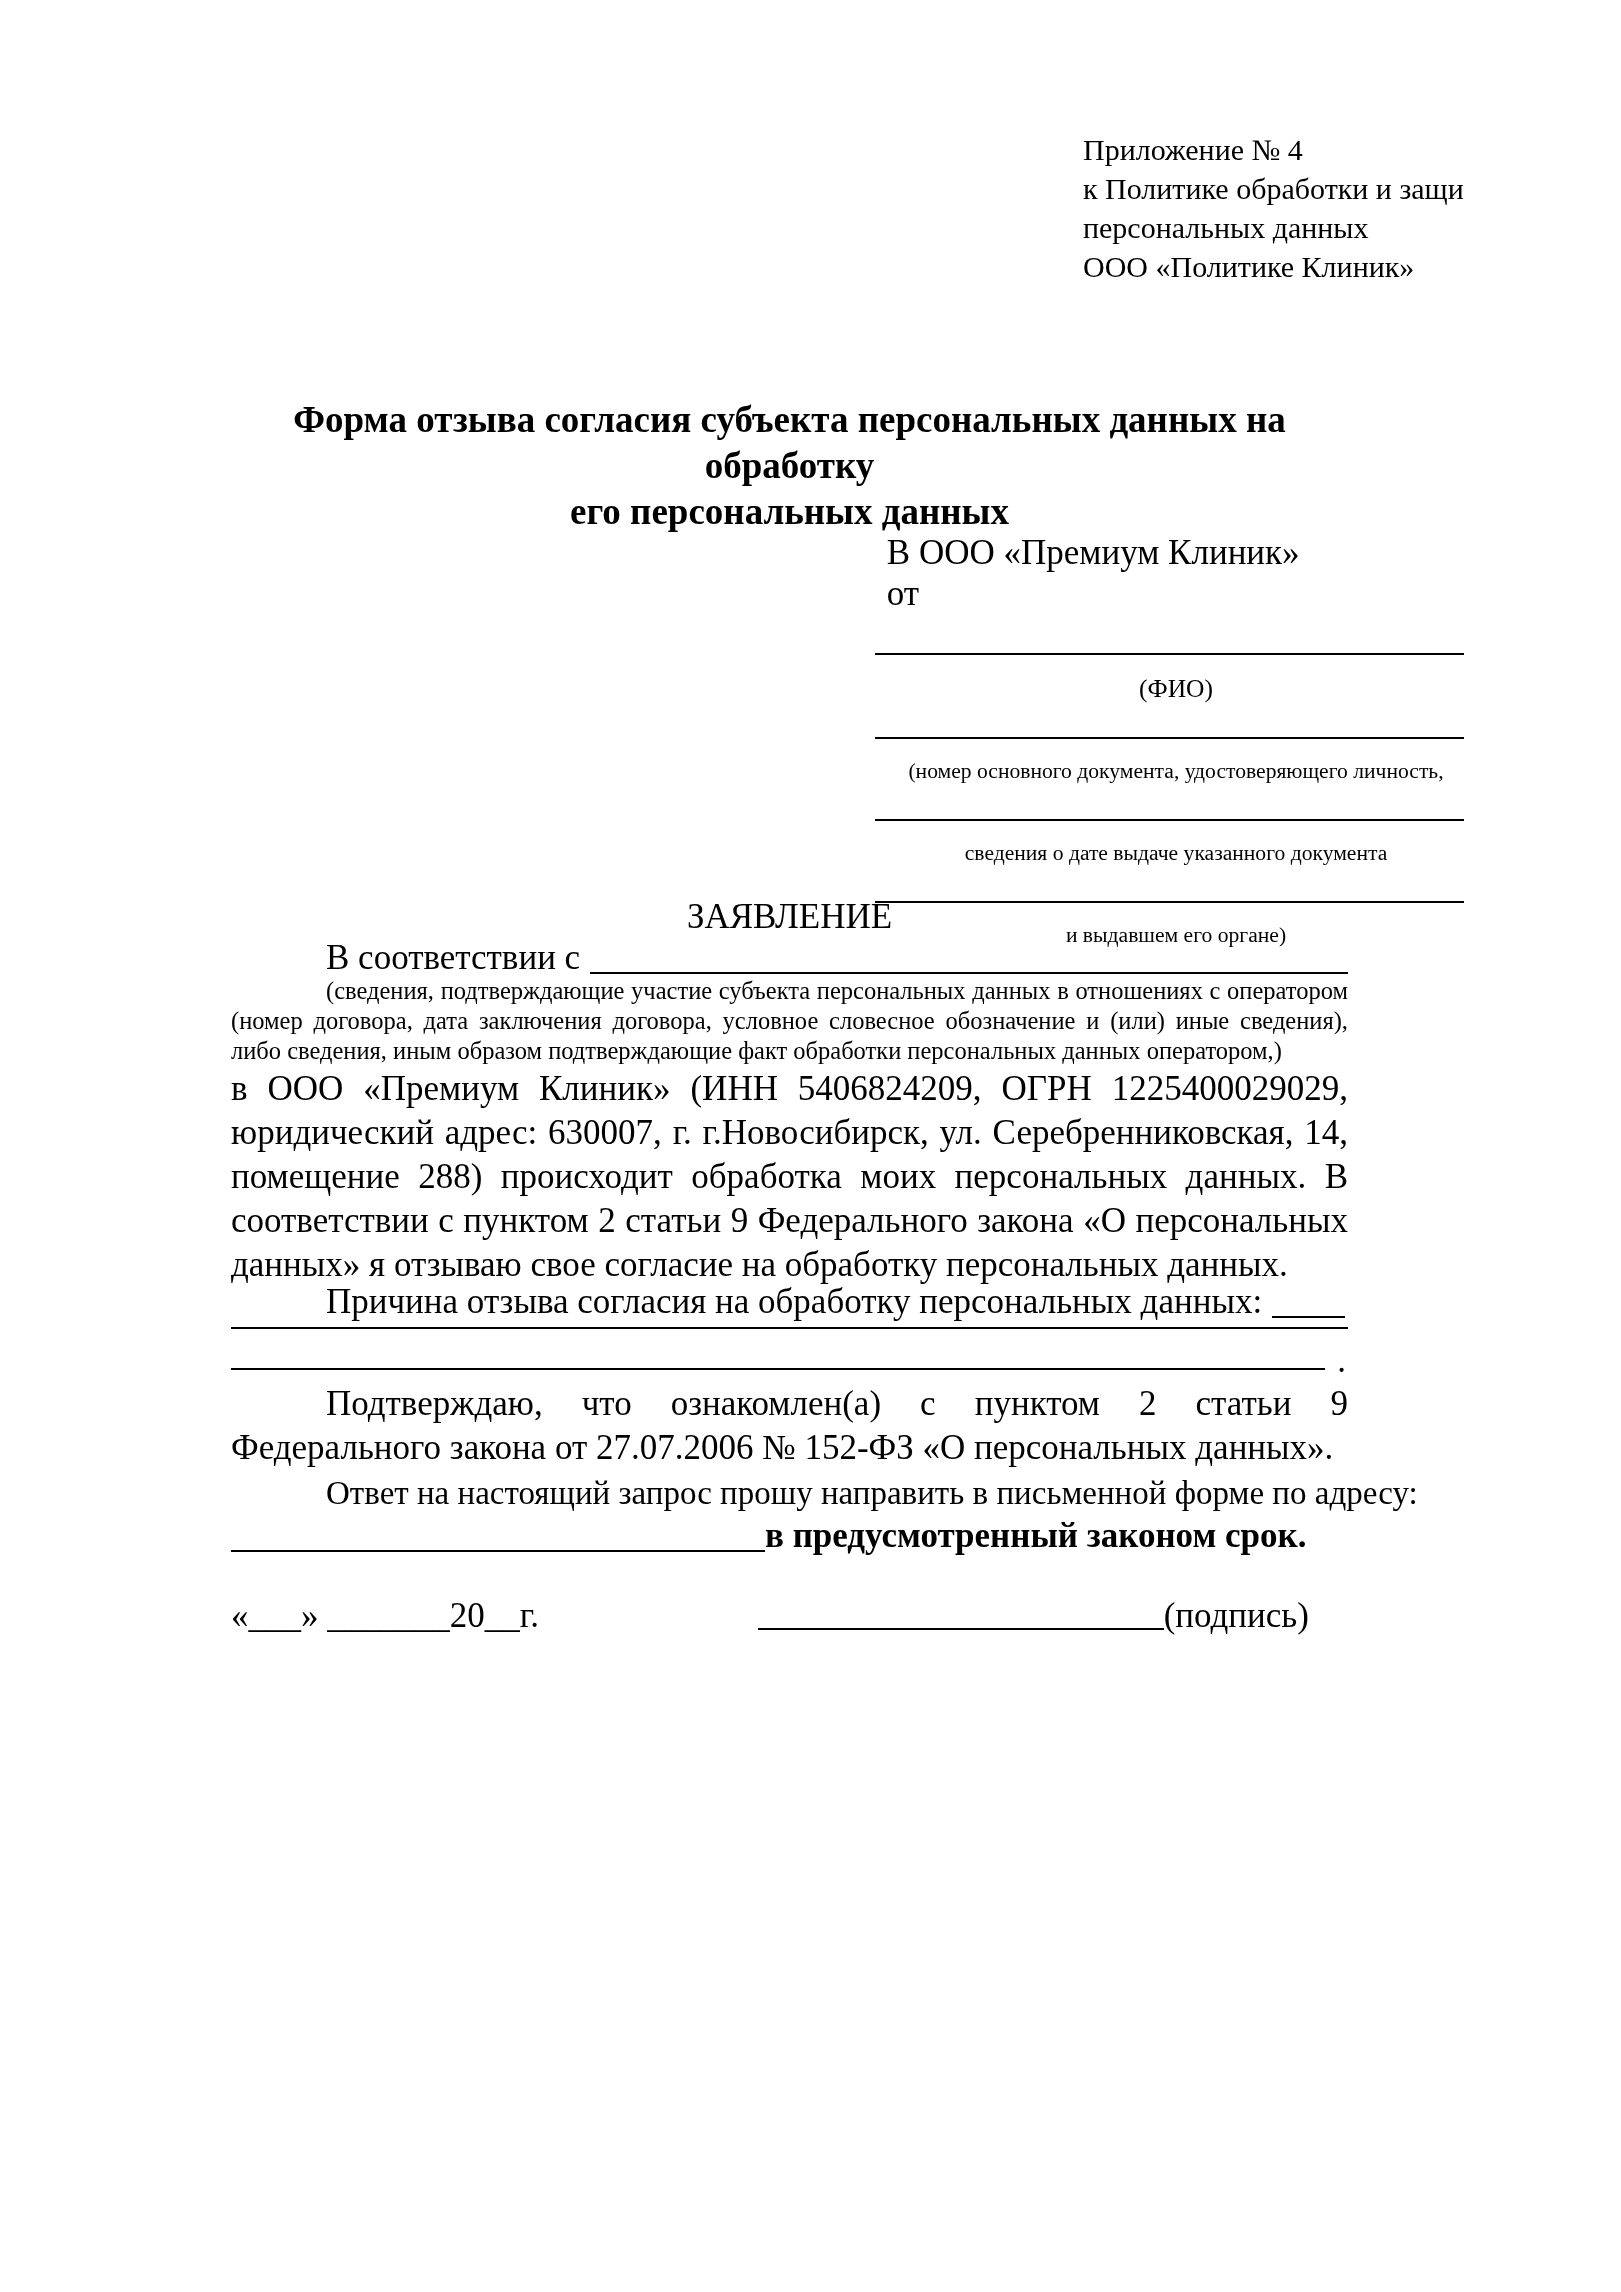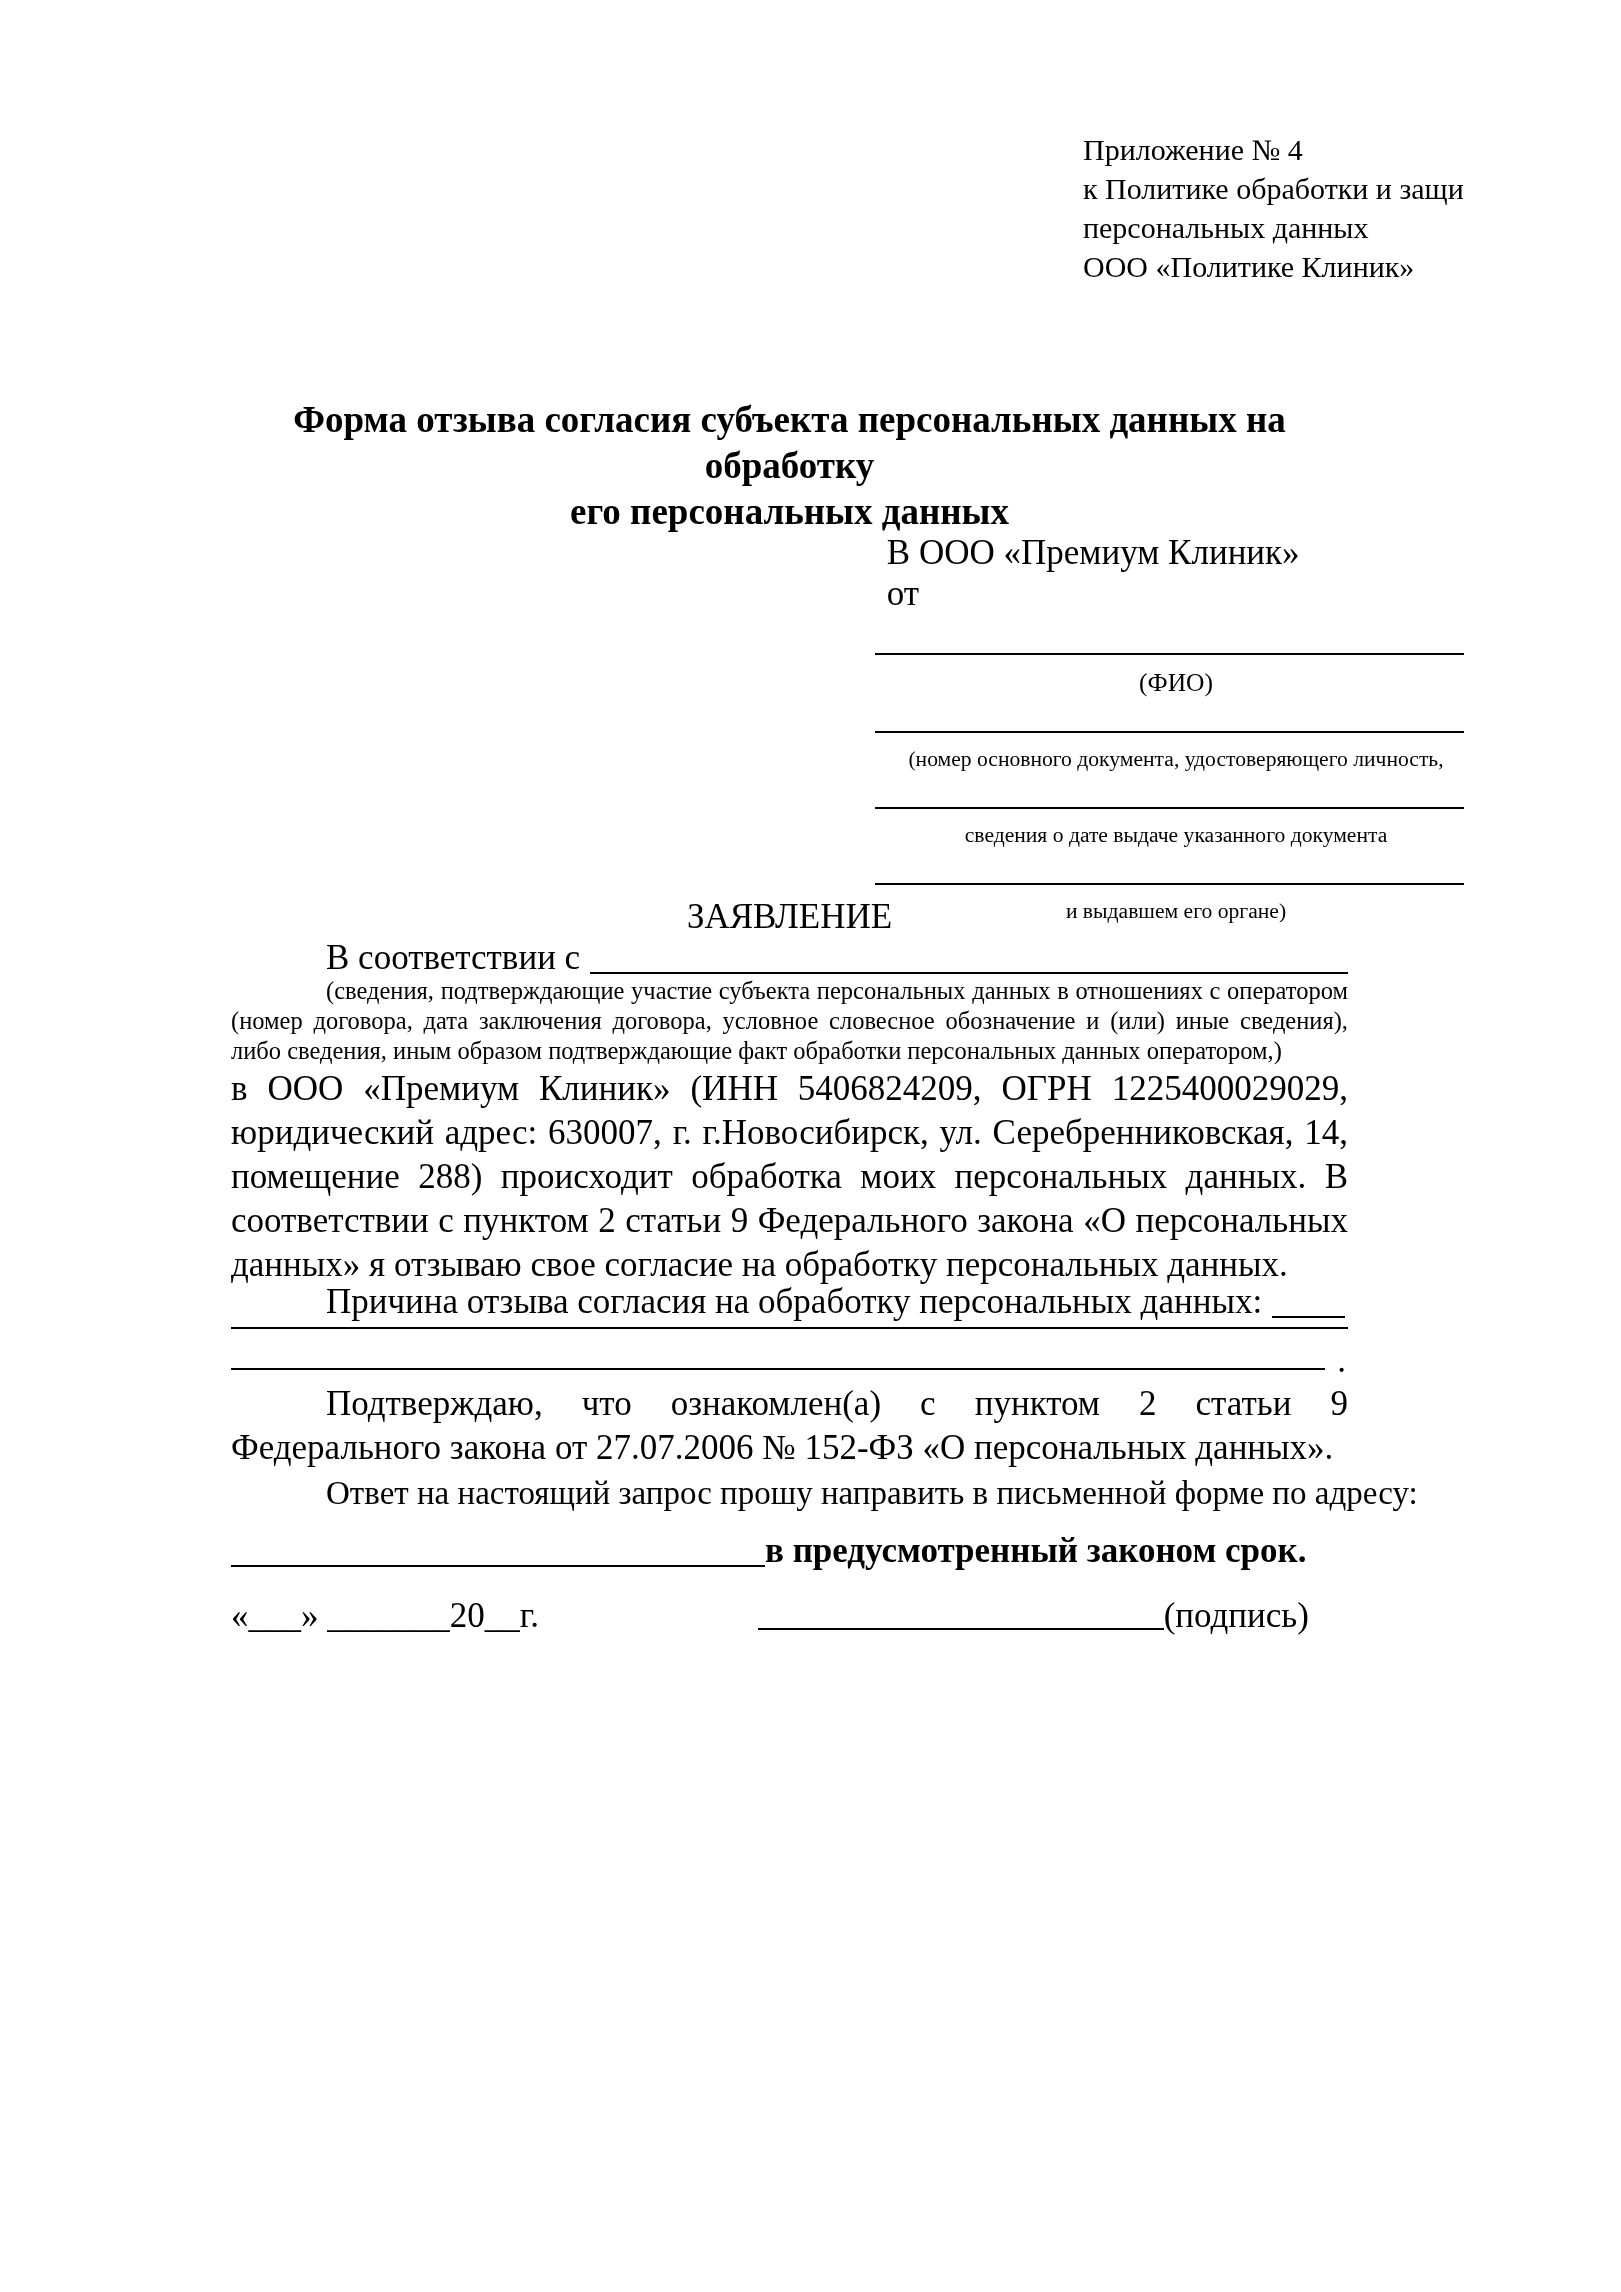--- a/index.html
+++ b/index.html
@@ -47,21 +47,21 @@
     border-bottom: 2.9px solid #000;
     height: 0;
     width: 100%;
   }
   .rule-fio  { margin-top: 39px; }
   .rule-doc  { margin-top: 33px; }
   .field-caption {
     text-align: center;
     font-size: 21.6px;
     line-height: 29px;
-    margin-top: 12px;
+    margin-top: 18px;
   }
   .field-caption.cap-lg { font-size: 25.5px; line-height: 31px; }
   
   .stmt-heading {
     position: absolute;
     left: 231px;
     right: 116px;
     top: 897px;
     text-align: center;
     font-size: 35px;
@@ -165,21 +165,21 @@
     align-items: flex-end;
     font-size: 35px;
     line-height: 43px;
   }
   .addr-blank {
     width: 534px;
     border-bottom: 2.9px solid #000;
     margin-bottom: 4.9px;
     height: 0;
   }
-  .deadline { font-weight: bold; white-space: nowrap; margin-top: 15px; }
+  .deadline { font-weight: bold; white-space: nowrap; }
   .sign-row {
     position: absolute;
     left: 231px;
     right: 116px;
     top: 1590px;
     height: 47px;
     font-size: 35px;
     line-height: 43px;
   }
   .date-text {

